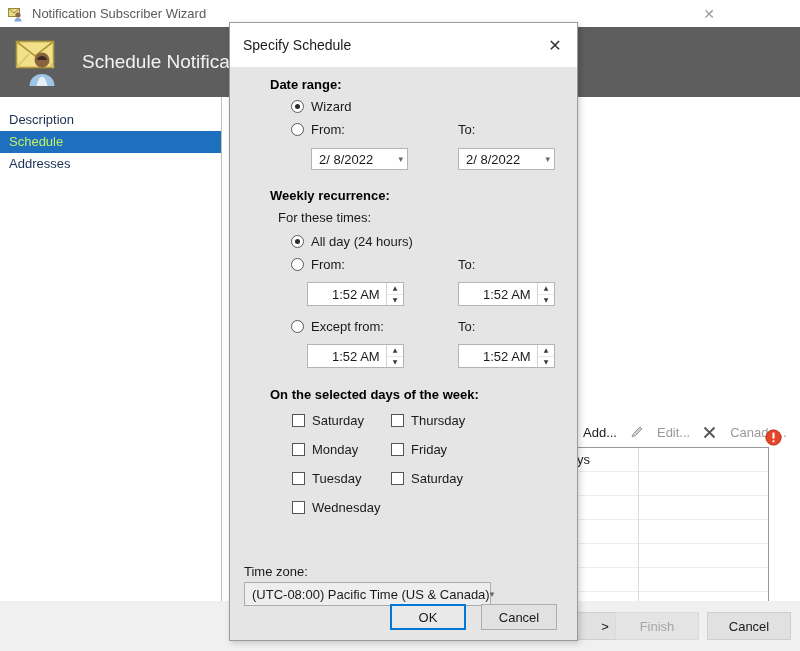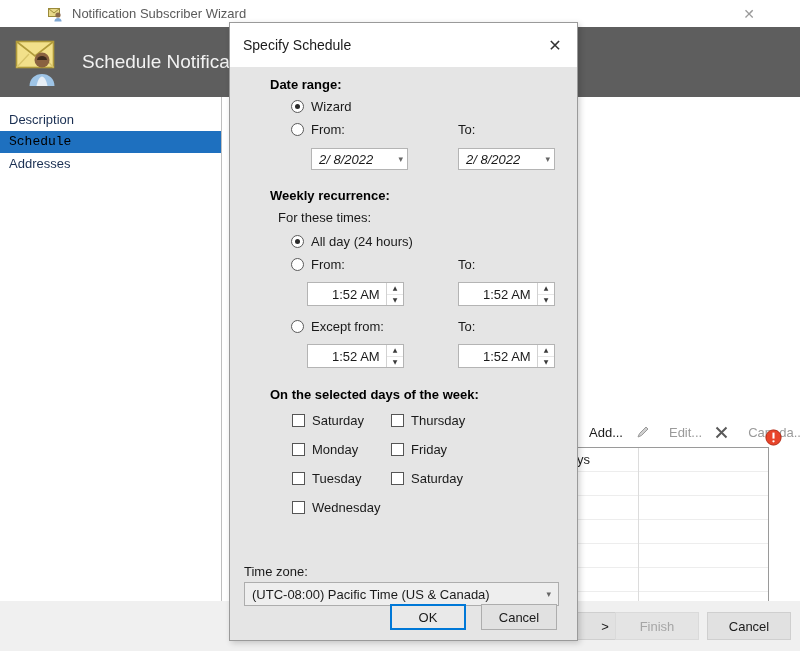--- a/index.html
+++ b/index.html
@@ -10,21 +10,21 @@
     font-family: "Liberation Sans", sans-serif;
     font-size: 13px;
     color: #000;
     background: #ffffff;
   }
   #root { position: relative; width: 800px; height: 651px; background: #ffffff; }
 
   
   .wiz-titlebar {
     position: absolute; left: 0; top: 0; width: 732px; height: 27px;
-    background: #ffffff; display: flex; align-items: center; margin-left: 40px;
+    background: #ffffff; display: flex; align-items: center;
   }
   .wiz-title-icon {
     margin-left: 8px; width: 16px; height: 16px; position: relative; flex: none;
   }
   .wiz-title-text {
     margin-left: 8px; font-size: 13px; color: #5a5a5a; white-space: nowrap;
   }
   .wiz-close {
     position: absolute; right: 0; top: 0; width: 46px; height: 27px;
     display: flex; align-items: center; justify-content: center;
@@ -41,35 +41,35 @@
   }
 
   .wiz-sidebar {
     position: absolute; left: 0; top: 97px; width: 222px; height: 504px;
     background: #ffffff; border-right: 1px solid #bfbfbf;
   }
   .side-item {
     height: 22px; line-height: 22px; padding-left: 9px;
     font-size: 13px; color: #1a2f52; white-space: nowrap;
   }
-  .side-item.sel { background: #1e70bf; color: #000000; font-family: Liberation Mono, monospace; }
+  .side-item.sel { background: #1e70bf; color: #bef264; }
 
   .wiz-content {
     position: absolute; left: 223px; top: 97px; width: 577px; height: 504px;
     background: #ffffff;
   }
   .content-desc {
     position: absolute; left: 12px; top: 76px; width: 552px;
     font-size: 13px; color: #1a1a1a; line-height: 17px;
   }
   .content-toolbar {
     position: absolute; left: 328px; top: 326px; display: flex;
     align-items: center; gap: 4px; color: #9a9a9a; font-size: 13px;
   }
-  .tb-btn { display: flex; align-items: center; gap: 19px; padding: 2px 4px; white-space: nowrap; }
+  .tb-btn { display: flex; align-items: center; gap: 13px; padding: 2px 4px; white-space: nowrap; }
   .tb-btn.enabled { color: #1a1a1a; }
   .tb-ico { width: 15px; height: 15px; display: block; }
 
   .content-list {
     position: absolute; left: 328px; top: 350px; width: 218px; height: 225px;
     border: 1px solid #9a9a9a; background: #ffffff; overflow: hidden;
   }
   .list-col-div { position: absolute; left: 86px; top: 0; width: 1px; height: 225px; background: #dcdcdc; }
   .list-row { height: 24px; border-bottom: 1px solid #ededed; font-size: 13px;
               color: #1a1a1a; line-height: 24px; padding-left: 4px; white-space: nowrap; }
@@ -122,21 +122,21 @@
   }
   .checkbox {
     width: 13px; height: 13px; border: 1px solid #555; background: #fff;
     display: inline-block; vertical-align: middle; flex: none;
   }
   .row-inline { display: flex; align-items: center; gap: 7px; }
 
   .datebox {
     width: 97px; height: 22px; background: #fff; border: 1px solid #b4b4b4;
     display: flex; align-items: center; padding: 0 4px 0 7px;
-    font-size: 13px; color: #1a1a1a; font-style: italic;
+    font-size: 13px; color: #1a1a1a;
   }
   .datebox .dv { flex: 1; white-space: nowrap; }
   .chev { font-size: 9px; color: #666; font-family: "DejaVu Sans", sans-serif; }
 
   .timebox {
     width: 97px; height: 24px; background: #fff; border: 1px solid #b4b4b4;
     display: flex; align-items: stretch; font-size: 13px; color: #1a1a1a;
   }
   .timebox .tv { flex: 1; display: flex; align-items: center; padding-left: 24px; white-space: nowrap; }
   .spin {
@@ -144,21 +144,21 @@
     display: flex; flex-direction: column;
   }
   .spin .up, .spin .dn {
     flex: 1; display: flex; align-items: center; justify-content: center;
     font-size: 6px; color: #3a3a3a; font-family: "DejaVu Sans", sans-serif;
     line-height: 1;
   }
   .spin .up { border-bottom: 1px solid #e6e6e6; }
 
   .tzbox {
-    width: 315px; height: 24px; background: #eeeeee; border: 1px solid #adadad;
+    width: 247px; height: 24px; background: #eeeeee; border: 1px solid #adadad;
     display: flex; align-items: center; padding: 0 7px;
     font-size: 13px; color: #1a1a1a;
   }
   .tzbox .tzv { flex: 1; white-space: nowrap; }
 
   .dlg-btn {
     position: absolute; top: 3px; height: 26px; width: 76px;
     font-size: 13px; background: #e1e1e1; border: 1px solid #adadad; color: #1a1a1a;
     display: flex; align-items: center; justify-content: center;
   }

